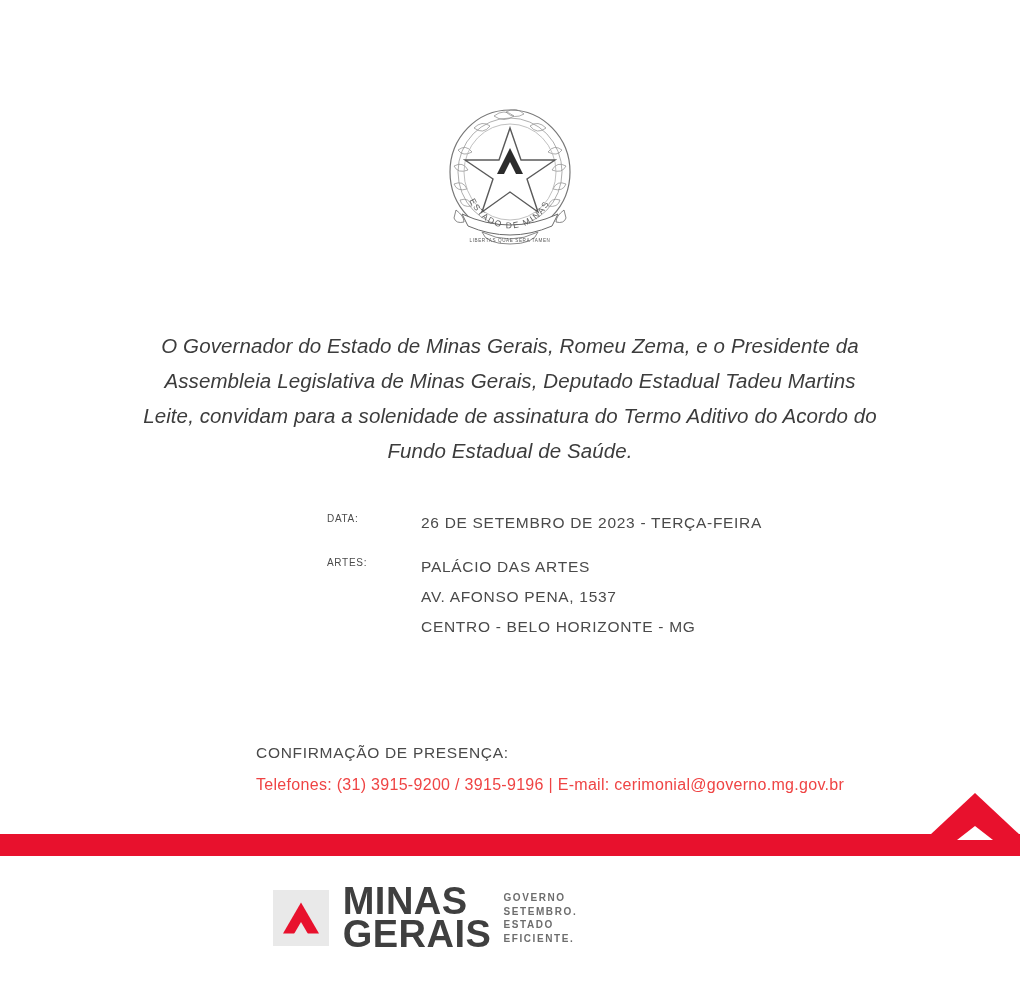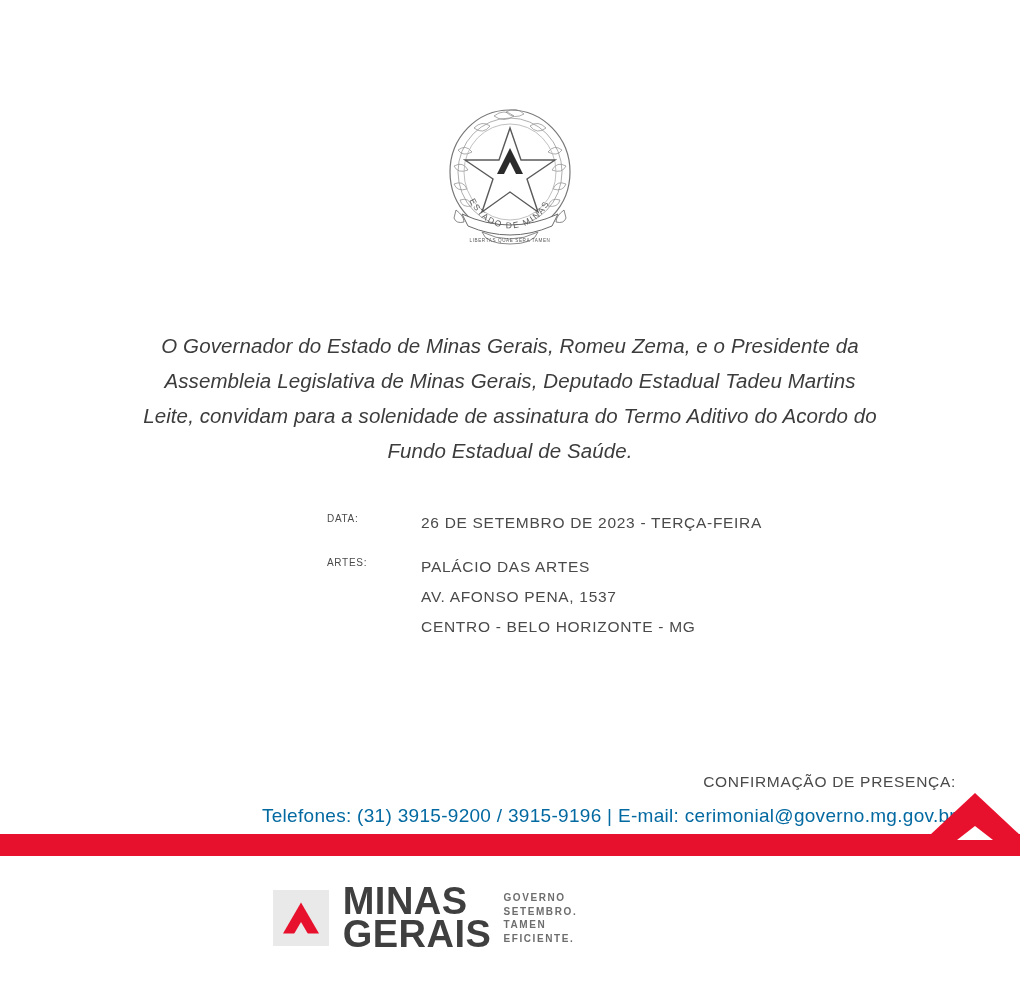--- a/index.html
+++ b/index.html
@@ -69,35 +69,34 @@
     font-size: 15.5px;
     letter-spacing: 0.7px;
     color: #4a4a4a;
     line-height: 30px;
   }
   .detail-value .line { display: block; }
 
   
   .confirm {
     position: absolute;
-    top: 773px;
+    top: 744px;
     left: 256px;
     width: 700px;
-    text-align: right;
   }
   .confirm-title {
     font-size: 15.5px;
     letter-spacing: 0.7px;
     color: #4a4a4a;
     margin-bottom: 14px;
   }
   .confirm-contact {
-    font-size: 19px;
+    font-size: 16px;
     letter-spacing: 0.3px;
-    color: #0369a1;
+    color: #ef4444;
   }
 
   
   .redbar {
     position: absolute;
     left: 0;
     top: 834px;
     width: 1020px;
     height: 22px;
     background: #e8112d;
@@ -268,17 +267,17 @@
       <div class="tri"></div>
       <div class="tri-notch"></div>
     </div>
     <div class="logo-words">
       <div>MINAS</div>
       <div>GERAIS</div>
     </div>
     <div class="logo-tag">
       <div>GOVERNO</div>
       <div>SETEMBRO.</div>
-      <div>TAMEN</div>
+      <div>ESTADO</div>
       <div>EFICIENTE.</div>
     </div>
   </div>
 </div>
 
 </body></html>

